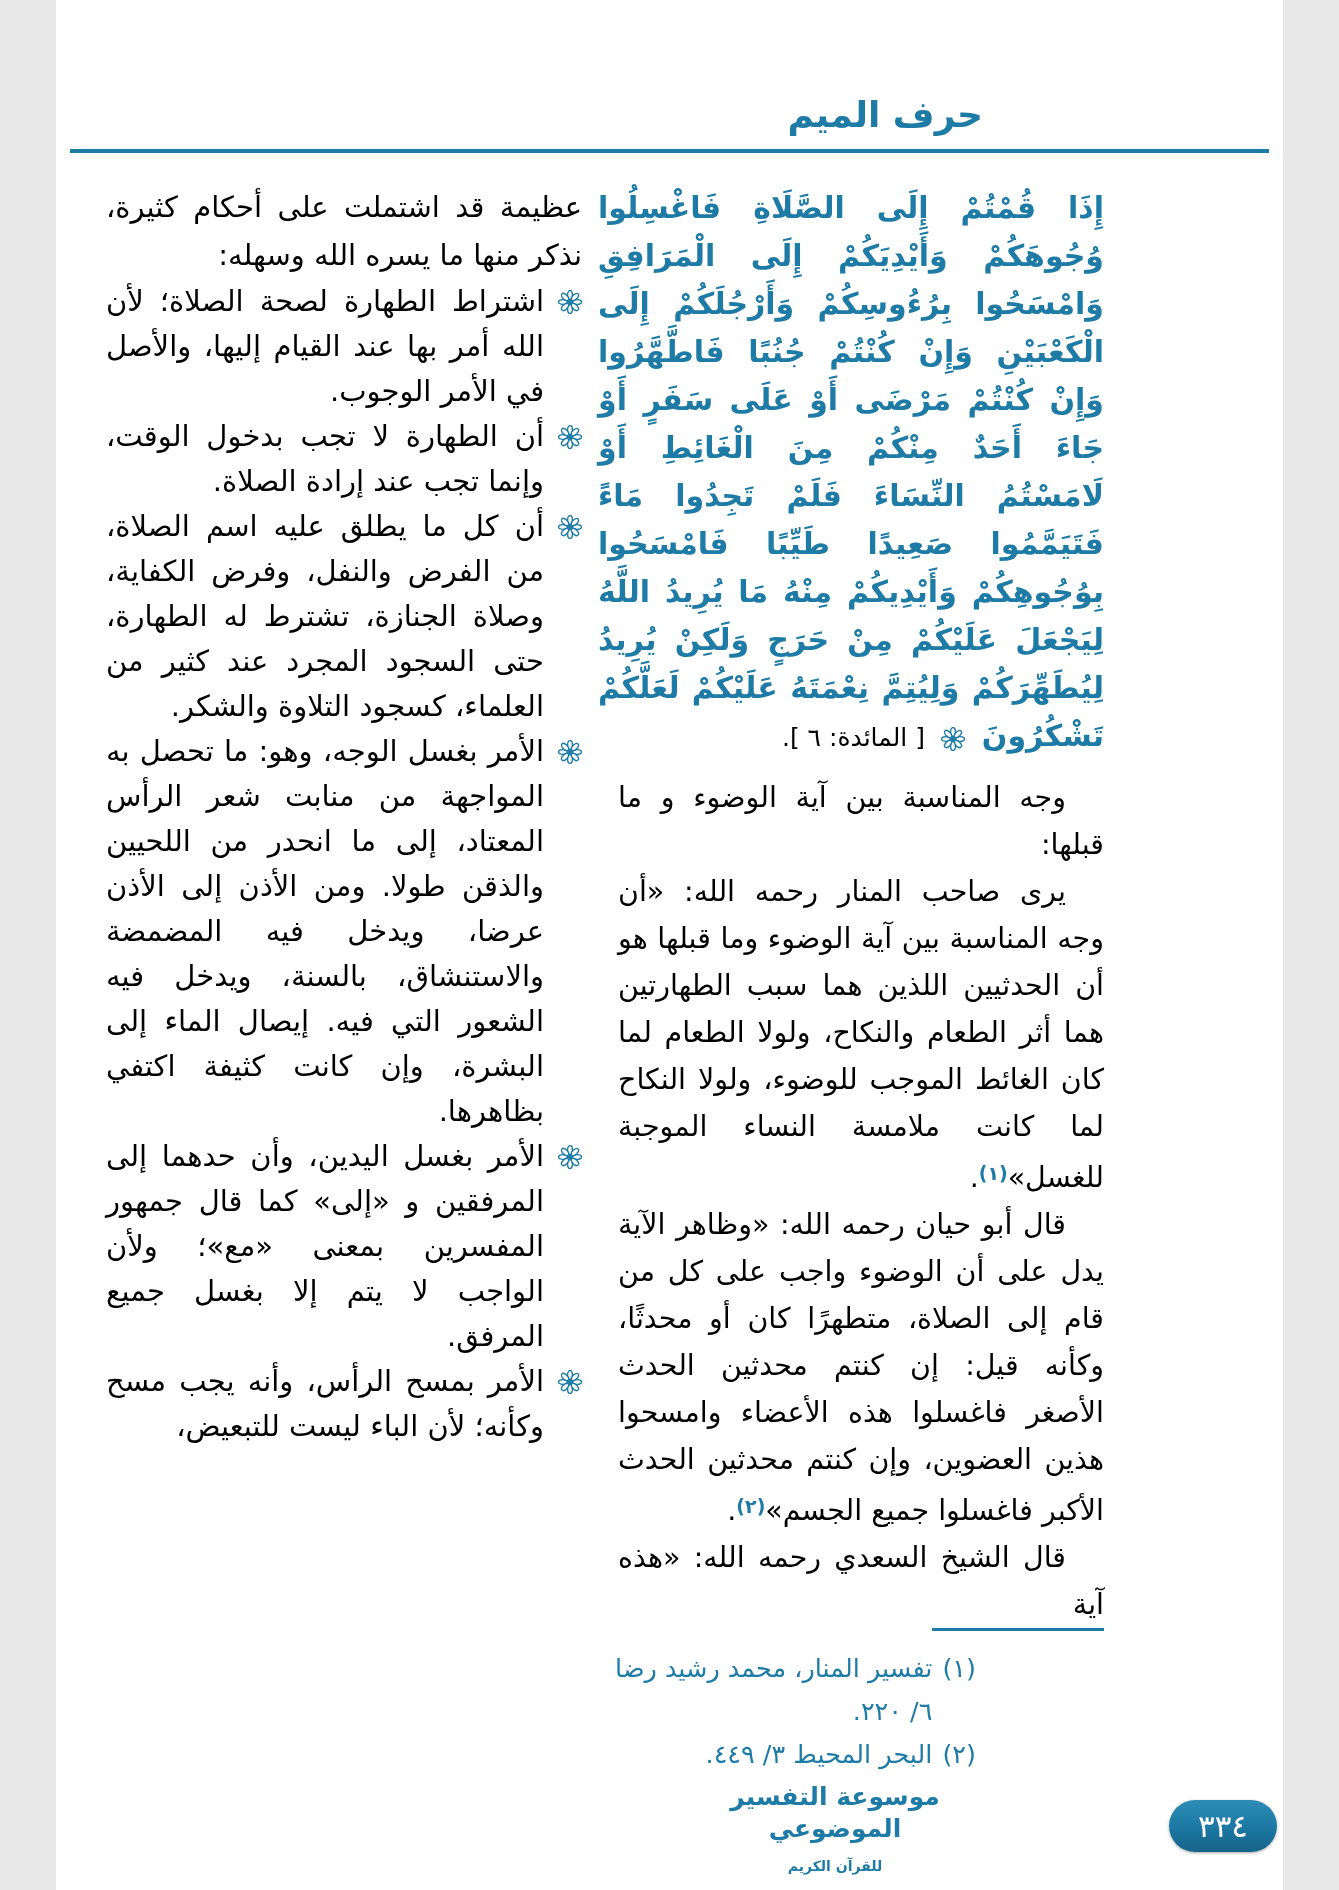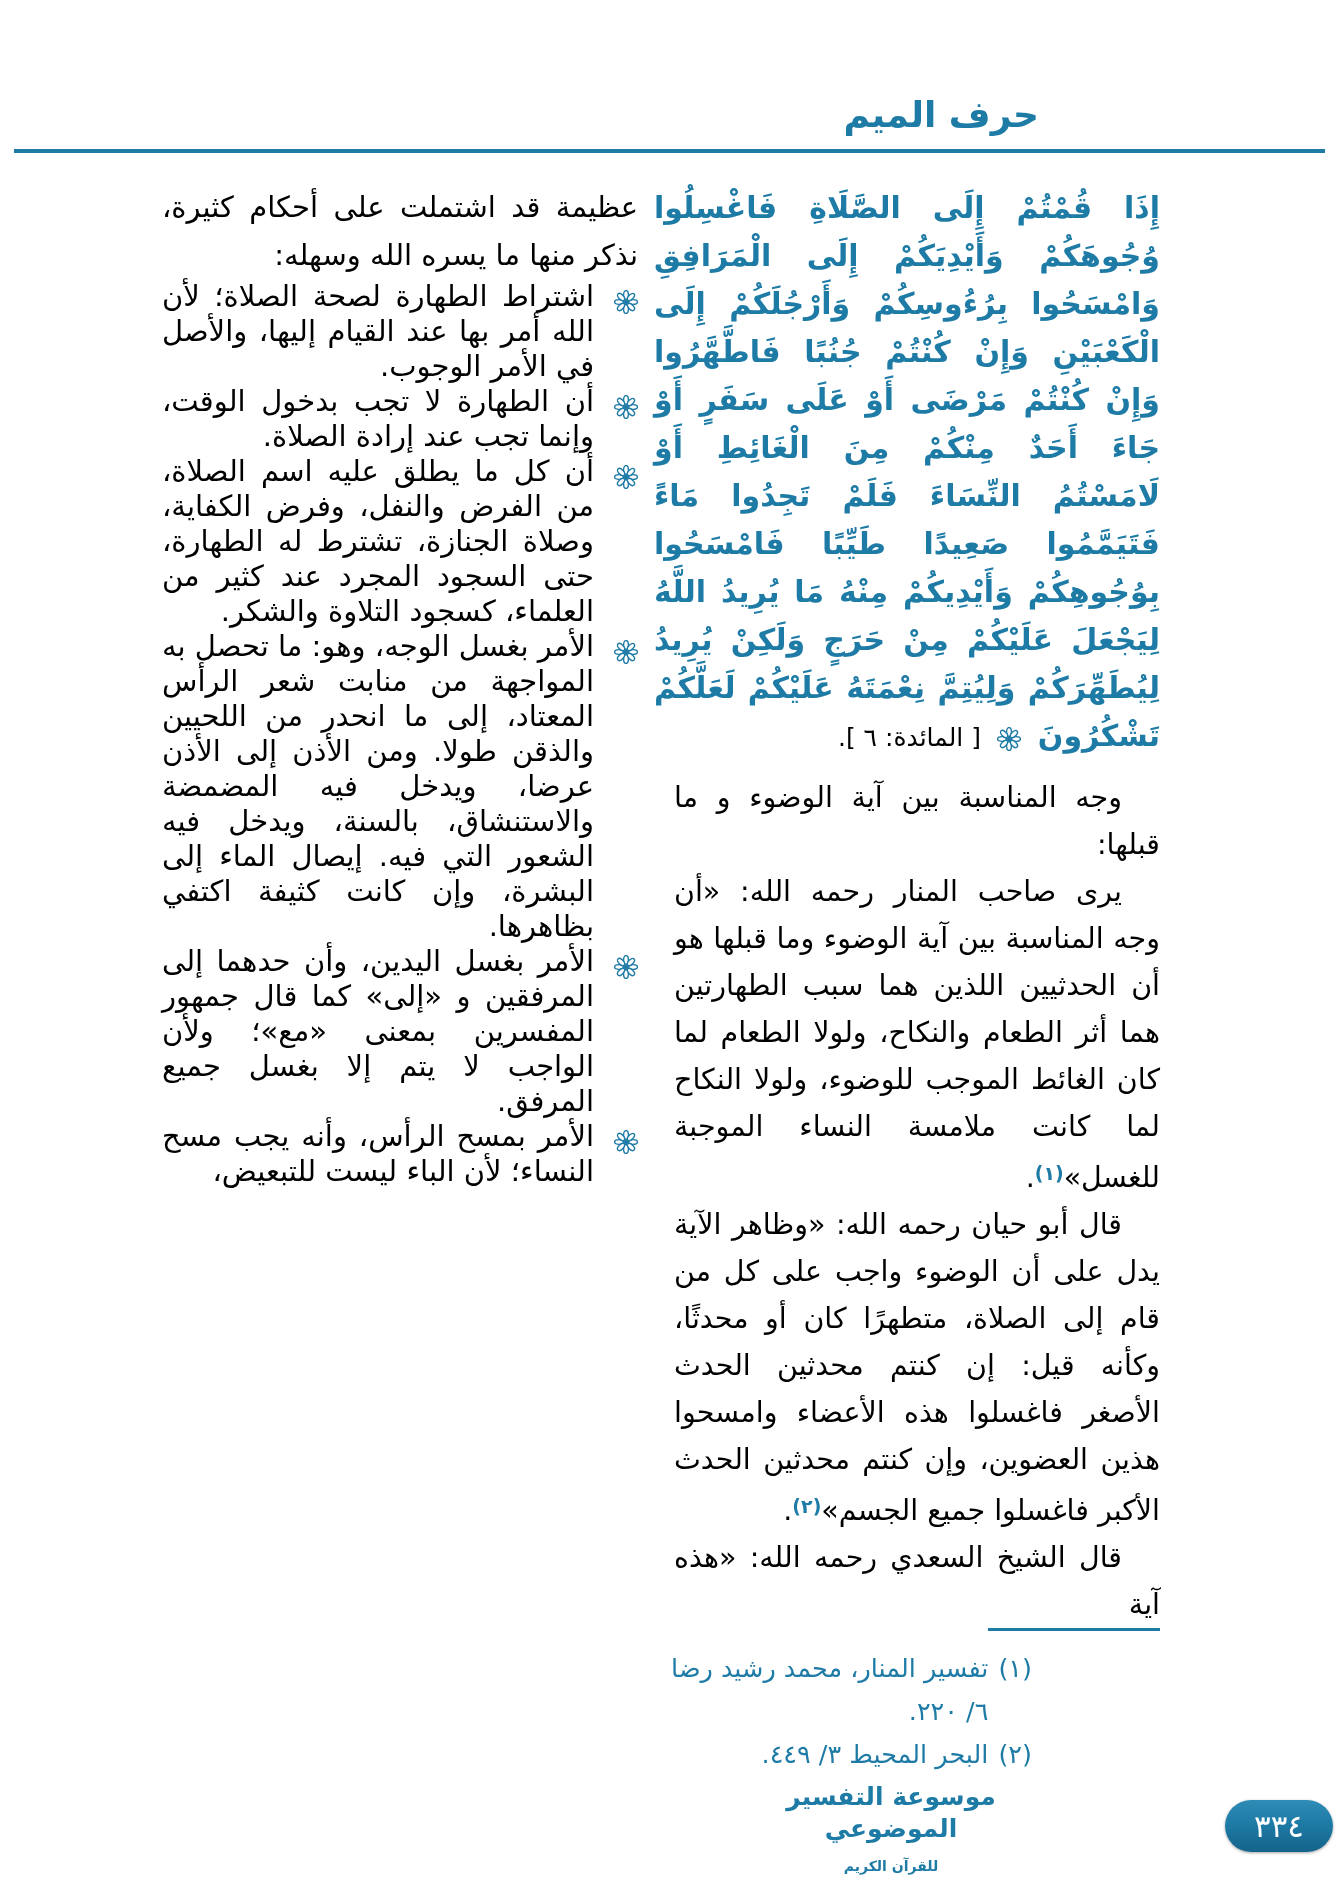--- a/index.html
+++ b/index.html
@@ -2,21 +2,21 @@
 <html lang="ar"><head>
 <meta charset="utf-8">
 <style>
   :root{
     --accent:#1e7ba6;
     --accent-dark:#14638a;
   }
   *{margin:0;padding:0;box-sizing:border-box;}
   body{background:#e8e8e8;font-family:"DejaVu Sans",sans-serif;}
   .page{
-    position:relative;width:1339px;height:1890px;margin:0 auto;
+    position:relative;width:1227px;height:1890px;margin:0 auto;
     background:#ffffff;direction:rtl;overflow:hidden;color:#000;
   }
   
   .header-title{
     position:absolute;top:94px;right:300px;
     color:var(--accent);font-size:36px;font-weight:bold;
   }
   .header-rule{
     position:absolute;top:149px;left:14px;right:14px;
     border-top:4px solid var(--accent);
@@ -38,21 +38,21 @@
   
   .commentary{margin-top:12px;font-size:28.5px;line-height:47px;text-align:justify;}
   .commentary p{text-indent:38px;margin-left:20px;}
   .fn-ref{color:var(--accent);font-size:19px;vertical-align:7px;font-weight:bold;}
   
   .footnotes{margin-top:auto;color:var(--accent);}
   .fn-rule{width:172px;border-top:3px solid var(--accent);margin-bottom:16px;}
   .fn-item{display:flex;gap:10px;padding-right:128px;font-size:25.5px;line-height:43px;}
   
   .points-intro{font-size:29px;line-height:47.5px;text-align:justify;}
-  .bullet{display:flex;gap:18px;font-size:29px;line-height:35px;}
+  .bullet{display:flex;gap:12px;font-size:29px;line-height:45px;}
   .bullet .icon{flex:0 0 26px;padding-top:11px;}
   .bullet .text{flex:1;text-align:justify;}
   
   .emblem{
     position:absolute;bottom:16px;right:323px;width:250px;
     text-align:center;color:var(--accent);
   }
   .emblem-l1{font-size:25px;font-weight:bold;line-height:32px;}
   .emblem-l2{font-size:14px;margin-top:13px;font-weight:bold;}
   .page-badge{
@@ -237,21 +237,21 @@
                 <g transform="rotate(45 12 12)">
                   <ellipse cx="12" cy="5" rx="2.4" ry="4.4"></ellipse>
                   <ellipse cx="12" cy="19" rx="2.4" ry="4.4"></ellipse>
                   <ellipse cx="5" cy="12" rx="4.4" ry="2.4"></ellipse>
                   <ellipse cx="19" cy="12" rx="4.4" ry="2.4"></ellipse>
                 </g>
                 <circle cx="12" cy="12" r="2.2" fill="#1e7ba6" stroke="none"></circle>
               </g>
             </svg>
         </span>
-        <span class="text">الأمر بمسح الرأس، وأنه يجب مسح النساء؛ لأن الباء ليست للتبعيض،</span>
+        <span class="text">الأمر بمسح الرأس، وأنه يجب مسح وكأنه؛ لأن الباء ليست للتبعيض،</span>
       </div>
     </div>
   </div>
 
   <div class="emblem">
     <div class="emblem-l1">موسوعة التفسير الموضوعي</div>
     <div class="emblem-l2">للقرآن الكريم</div>
   </div>
   <div class="page-badge">
     <span>٣٣٤</span>

